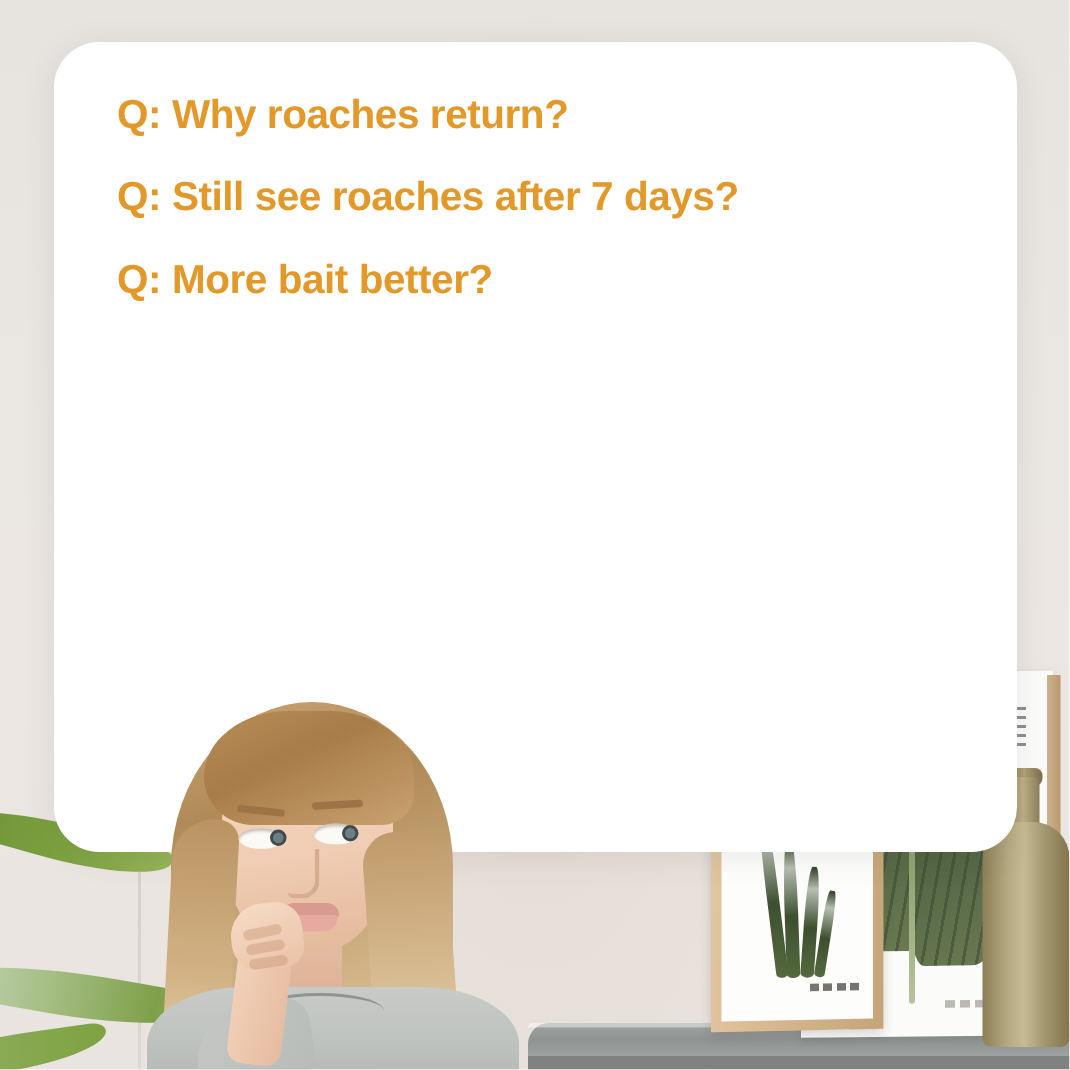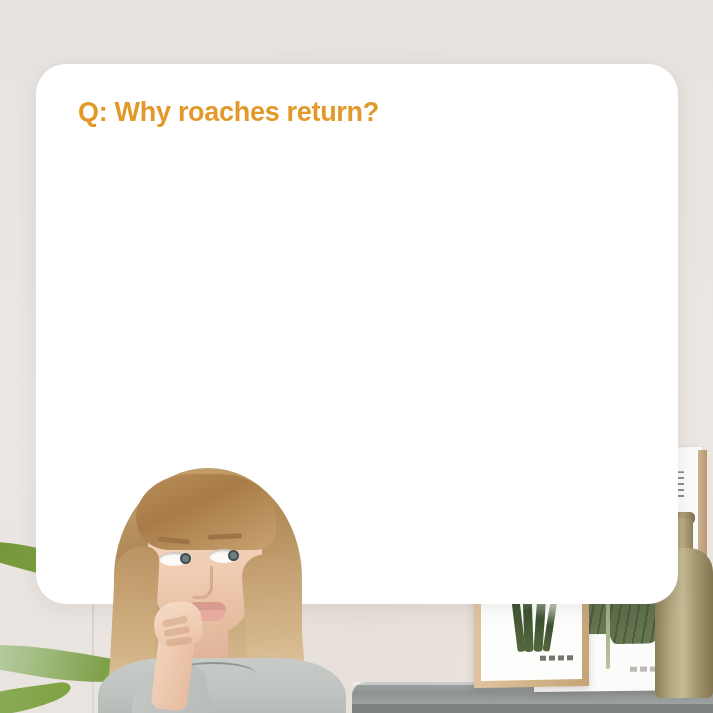--- a/index.html
+++ b/index.html
@@ -356,21 +356,20 @@
 
   
 
   .card {
     position: absolute;
     left: 36px; top: 28px;
     width: 642px; height: 540px;
     background: #ffffff;
     border-radius: 30px;
     box-shadow: 0 4px 22px rgba(70,64,58,.10);
-    margin-top: 36px;
   }
 
   .card-inner {
     position: absolute;
     left: 42px; top: 28px;
     width: 568px;
   }
 
   .qa-block { margin-bottom: 15px; }
   .qa-block:last-child { margin-bottom: 0; }
@@ -441,23 +440,25 @@
   <div class="leaf-left-3"></div>
 
   <div class="card">
     <div class="card-inner">
 
       <div class="qa-block">
         <p class="q-text">Q: Why roaches return?</p>
       </div>
 
       <div class="qa-block">
+        <p class="q-text">Q: Still see roaches after 7 days?</p>
       </div>
 
       <div class="qa-block">
+        <p class="q-text">Q: More bait better?</p>
       </div>
 
     </div>
   </div>
 
   <div class="woman">
     <div class="w-hair-back"></div>
     <div class="w-neck"></div>
     <div class="w-face"></div>
     <div class="w-ear"></div>

